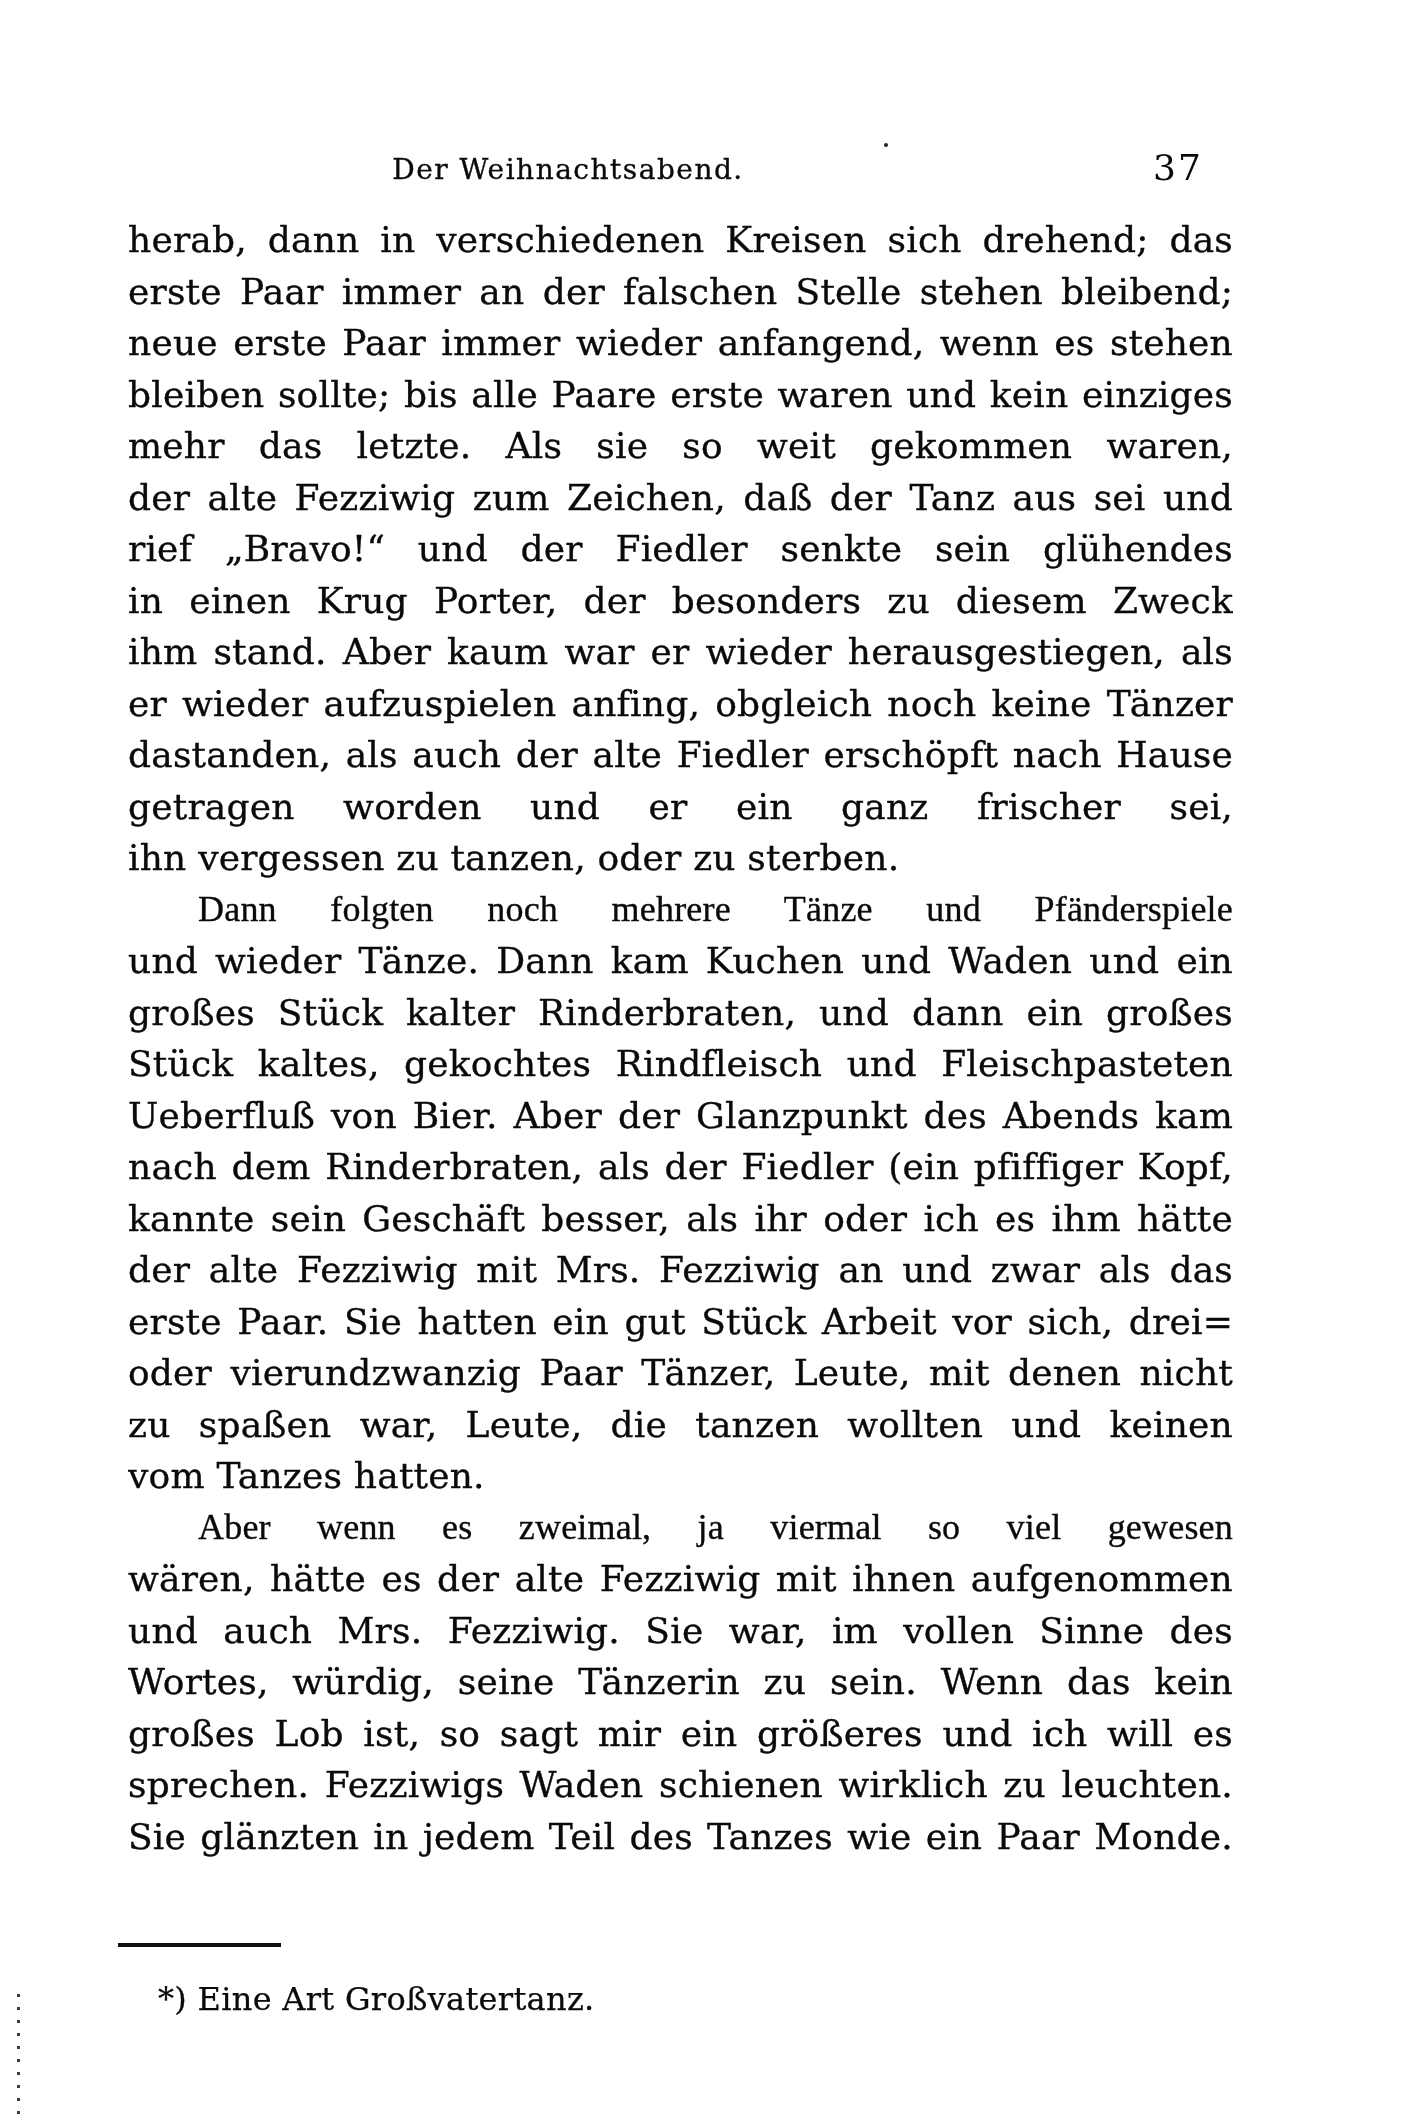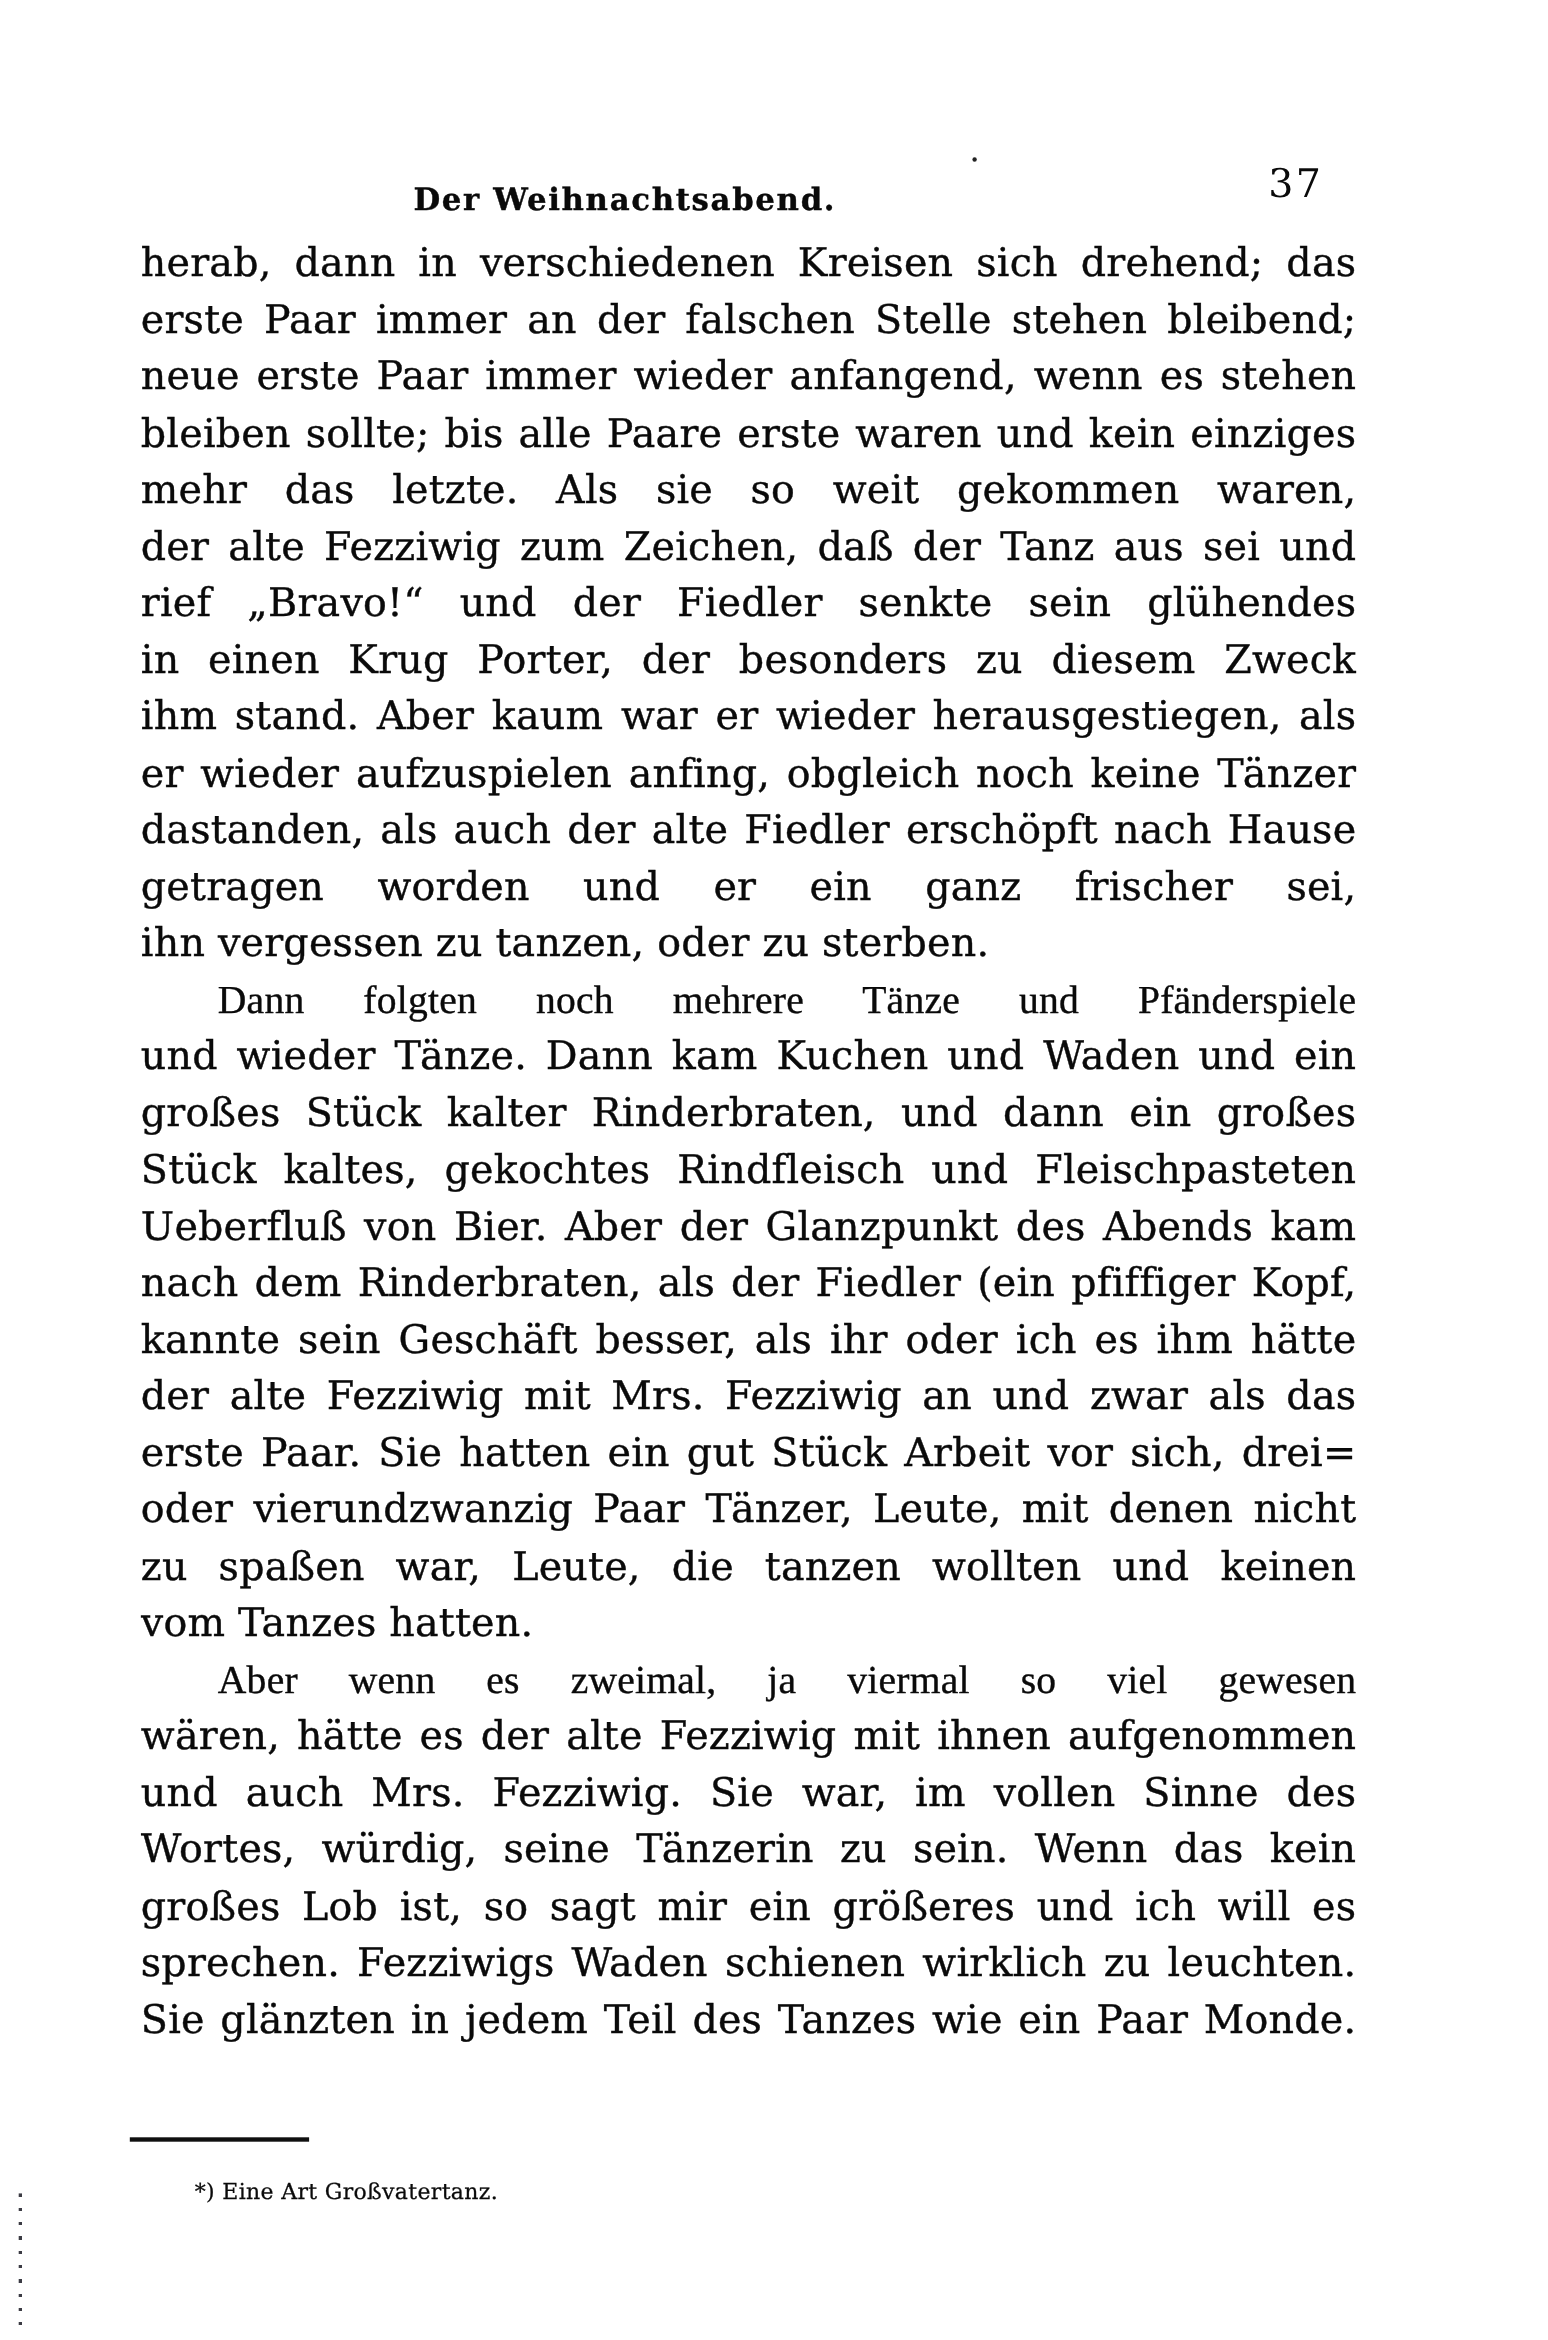--- a/index.html
+++ b/index.html
@@ -8,27 +8,26 @@
     width: 1407px;
     height: 2127px;
     background: #ffffff;
     color: #0a0a0a;
     font-family: "DejaVu Serif", "Liberation Serif", serif;
     overflow: hidden;
   }
   .running-title {
     position: absolute;
     left: 568px;
-    top: 168px;
+    top: 156px;
     transform: translateX(-50%);
     font-size: 28px;
     letter-spacing: 1.5px;
     white-space: nowrap;
     line-height: 1;
-    font-weight: bold;
     -webkit-text-stroke: 0.35px #0a0a0a;
   }
   .page-number {
     position: absolute;
     left: 1153px;
     top: 150px;
     font-size: 36px;
     font-weight: normal;
     line-height: 1;
     letter-spacing: 2px;
@@ -54,23 +53,23 @@
   .footnote-rule {
     position: absolute;
     left: 118px;
     top: 1943px;
     width: 163px;
     height: 4px;
     background: #101010;
   }
   .footnote {
     position: absolute;
-    left: 177px;
+    left: 158px;
     top: 1980px;
-    font-size: 20px;
+    font-size: 32px;
     line-height: 1.2;
     letter-spacing: 0.3px;
     -webkit-text-stroke: 0.25px #0a0a0a;
     white-space: nowrap;
   }
   .speck {
     position: absolute;
     left: 884px;
     top: 143px;
     width: 4px;

